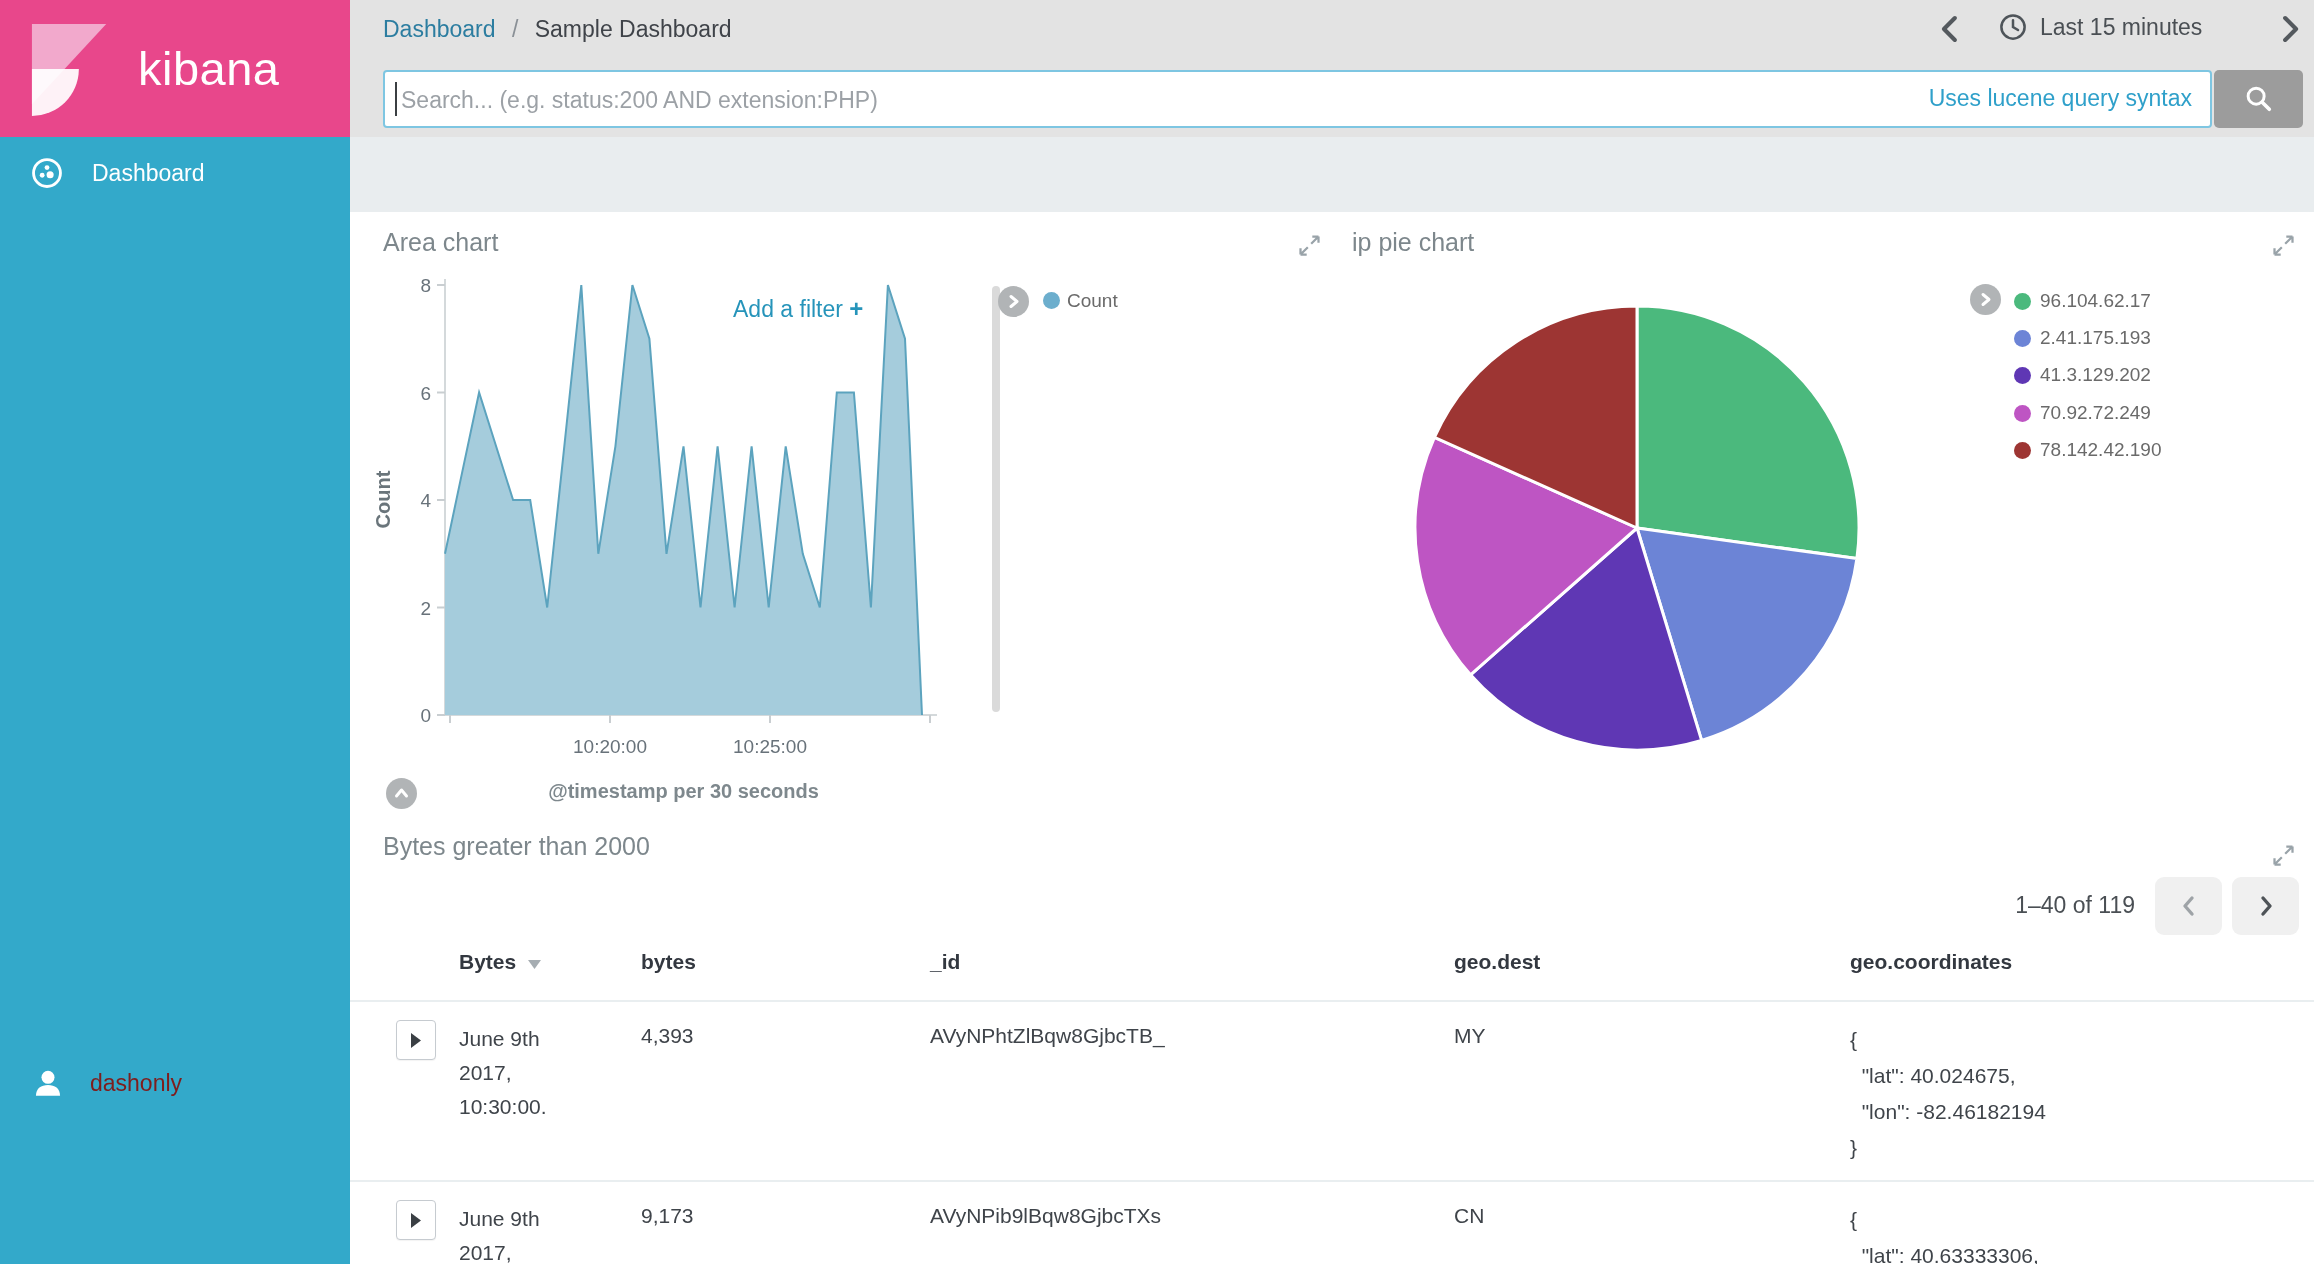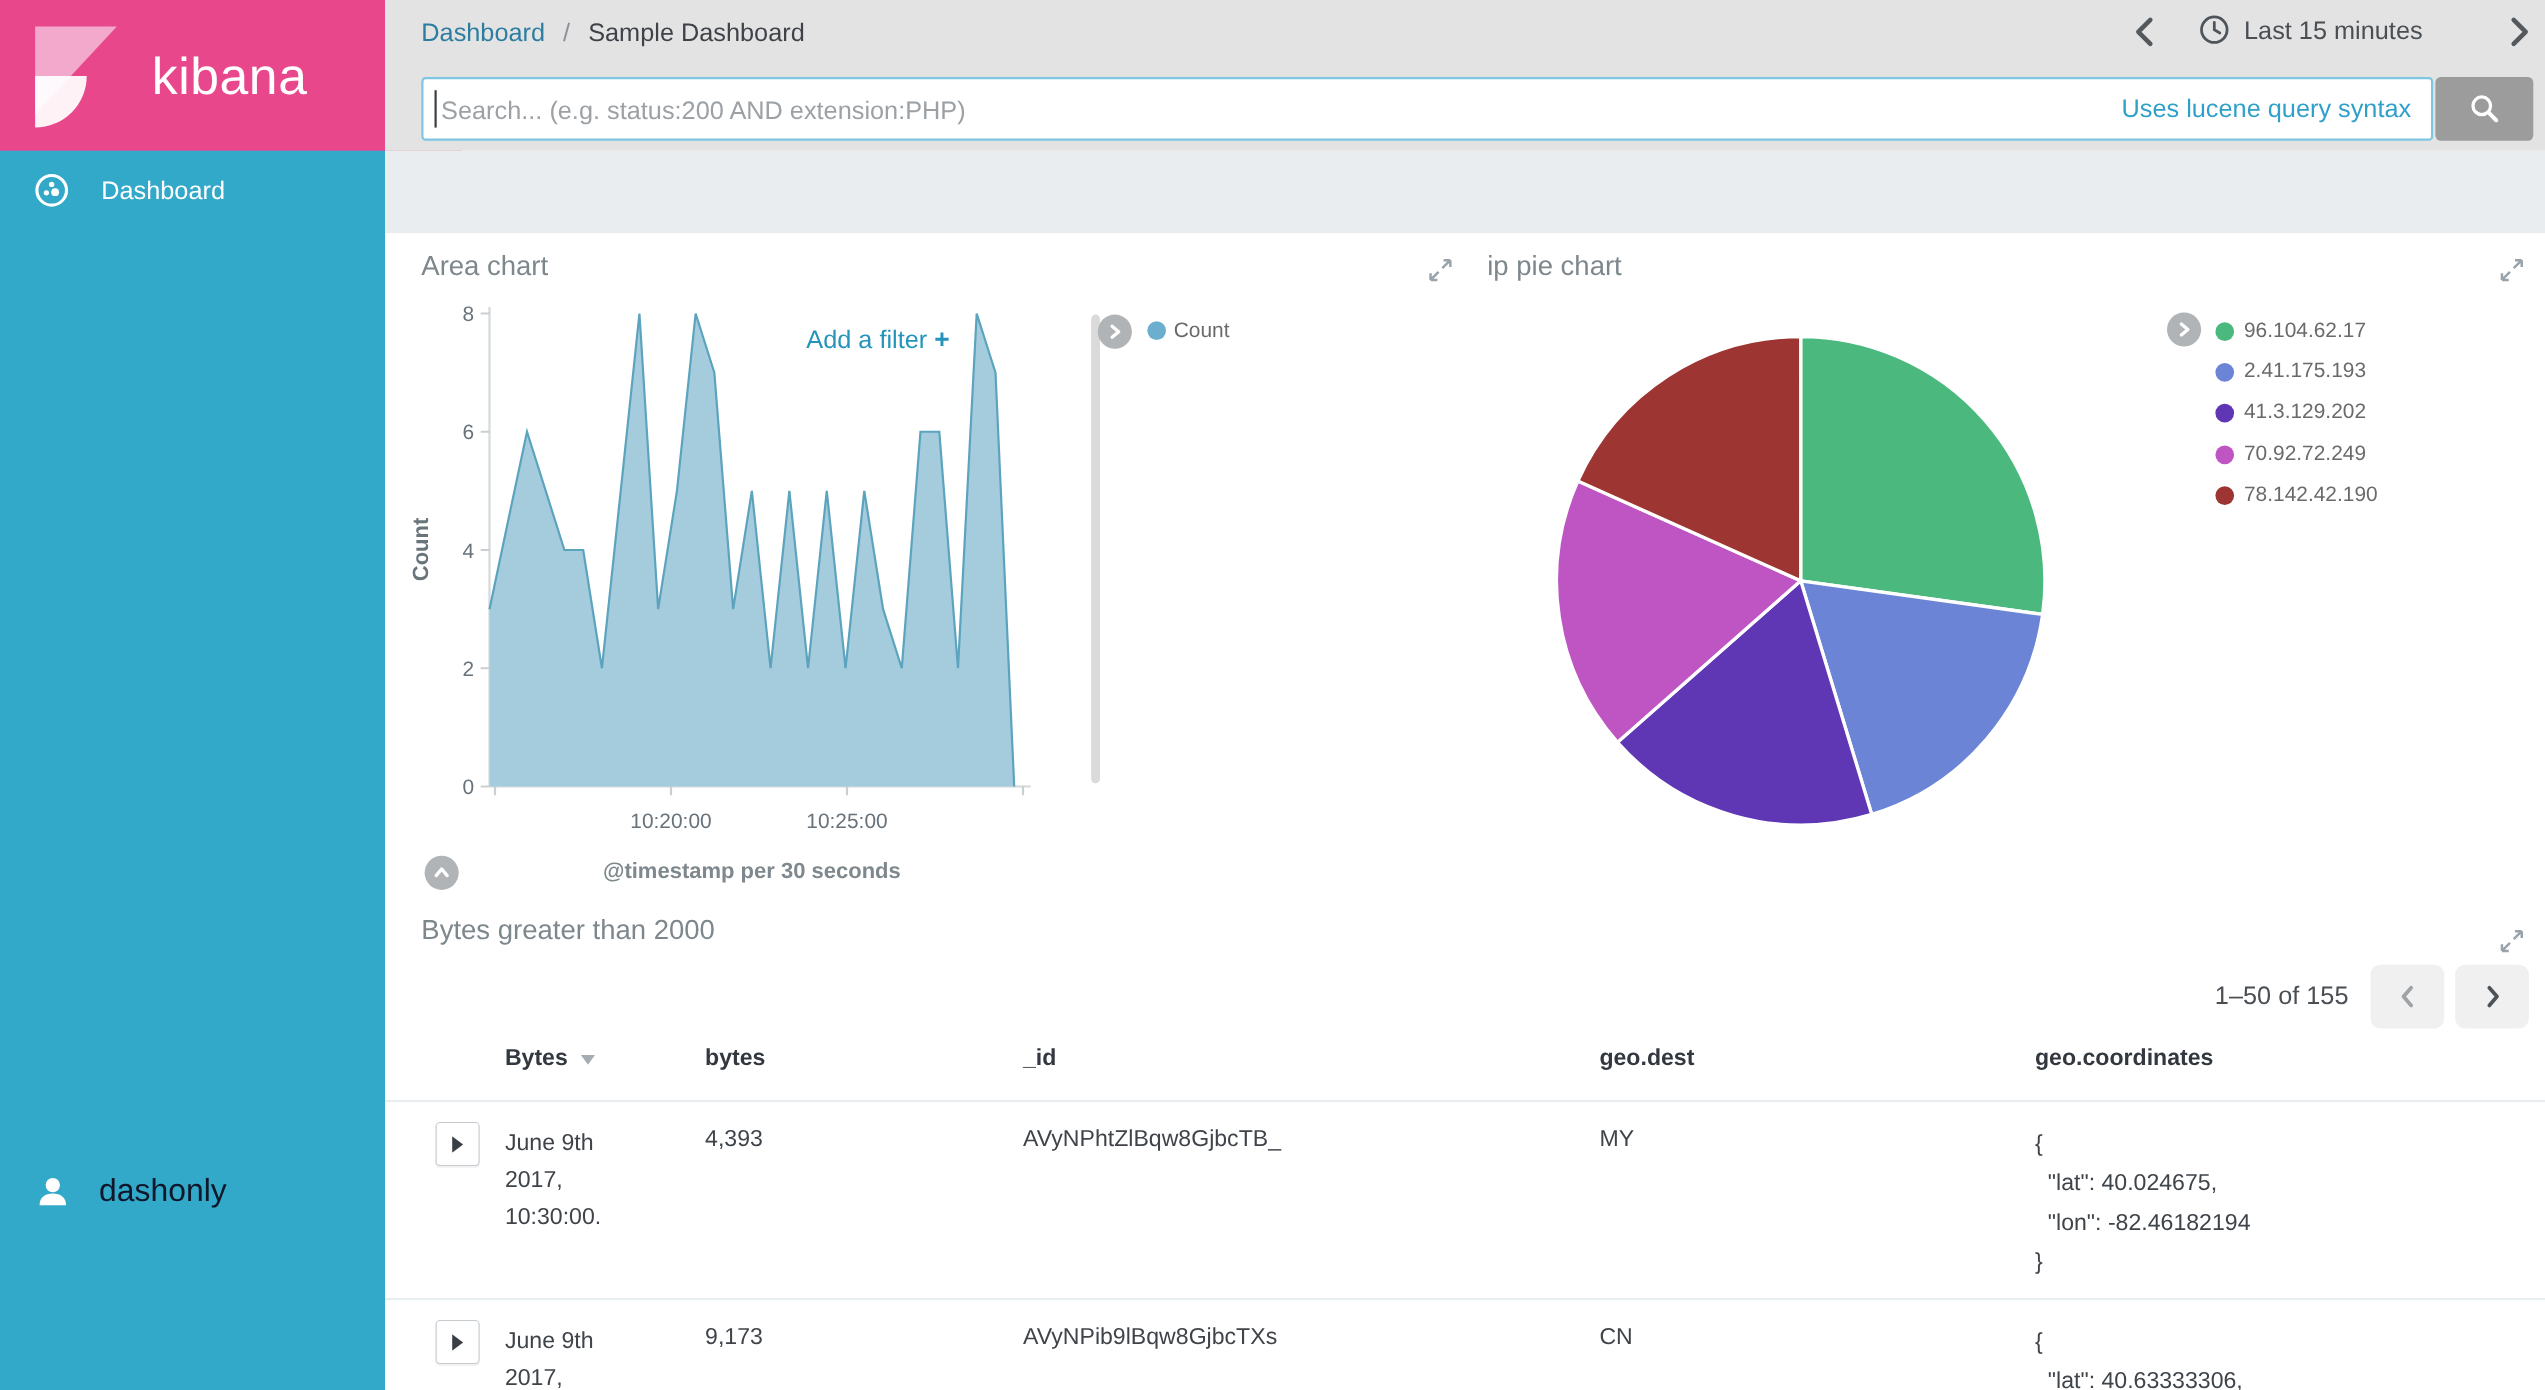--- a/index.html
+++ b/index.html
@@ -12,21 +12,21 @@
   
   .sidebar{left:0;top:0;width:350px;height:1264px;background:#33A9CA;}
   .logo{left:0;top:0;width:420px;height:137px;background:#E8478B;display:flex;align-items:center;}
   .logo-mark{margin-left:28px;}
   .logo-text{color:#fff;font-size:47px;font-weight:500;margin-left:22px;letter-spacing:.5px;}
   .nav-item{left:0;top:137px;width:350px;height:72px;display:flex;align-items:center;cursor:pointer;}
   .nav-item .nav-icon{margin-left:30px;}
   .nav-label{color:#fff;font-size:23px;margin-left:28px;}
   .side-foot{display:flex;align-items:center;cursor:pointer;width:350px;height:56px;}
   .side-foot .f-icon{margin-left:30px;width:36px;display:flex;justify-content:center;}
-  .side-foot .f-label{color:#0f172a;font-size:29px;margin-left:24px;}
+  .side-foot .f-label{color:#7f1d1d;font-size:23px;margin-left:24px;}
   
   .header{left:350px;top:0;width:1964px;height:137px;background:#E3E3E3;}
   .filterbar{left:350px;top:137px;width:1964px;height:75px;background:#E9EDEF;}
   .crumb{font-size:23px;}
   .crumb-link{color:#2C7DA0;cursor:pointer;}
   .crumb-sep{color:#8A9096;margin:0 10px;}
   .crumb-cur{color:#3F4349;}
   .tp-label{font-size:23px;color:#4A4F54;}
   .search-wrap{left:383px;top:70px;width:1829px;height:58px;background:#fff;border:2px solid #7EC6E2;border-radius:4px;box-sizing:border-box;}
   .search-input{position:absolute;left:14px;top:0;width:1500px;height:54px;border:none;outline:none;font-size:23px;color:#3F4349;background:transparent;font-family:inherit;}
@@ -223,21 +223,21 @@
     <span class="legend-dot" style="background: rgb(157, 53, 51);"></span>
       <span class="legend-label">78.142.42.190</span>
   </div>
 </div>
 
 <div class="abs panel-title" style="left:383px;top:832px;">Bytes greater than 2000</div>
 <svg class="abs expand-icon" style="left:2270px;top:842px;" width="27" height="27" viewBox="0 0 24 24">
   <path d="M13.5,10.5 L20,4 M20,4 H14.5 M20,4 V9.5 M10.5,13.5 L4,20 M4,20 H9.5 M4,20 V14.5" fill="none" stroke="#99A3A9" stroke-width="2"></path>
 </svg>
 
-<div class="abs pag-text" style="left:1880px;top:892px;width:255px;">1–50 of 155</div>
+<div class="abs pag-text" style="left:1880px;top:892px;width:255px;">1–40 of 119</div>
 <button class="abs pag-btn" style="left:2155px;top:877px;">
   <svg width="26" height="26" viewBox="0 0 26 26">
     <polyline points="16,5 9,13 16,21" fill="none" stroke="#9EA3A7" stroke-width="3.4" stroke-linecap="round" stroke-linejoin="round"></polyline>
   </svg>
 </button>
 <button class="abs pag-btn" style="left:2232px;top:877px;">
   <svg width="26" height="26" viewBox="0 0 26 26">
     <polyline points="10,5 17,13 10,21" fill="none" stroke="#4E5357" stroke-width="3.4" stroke-linecap="round" stroke-linejoin="round"></polyline>
   </svg>
 </button>

